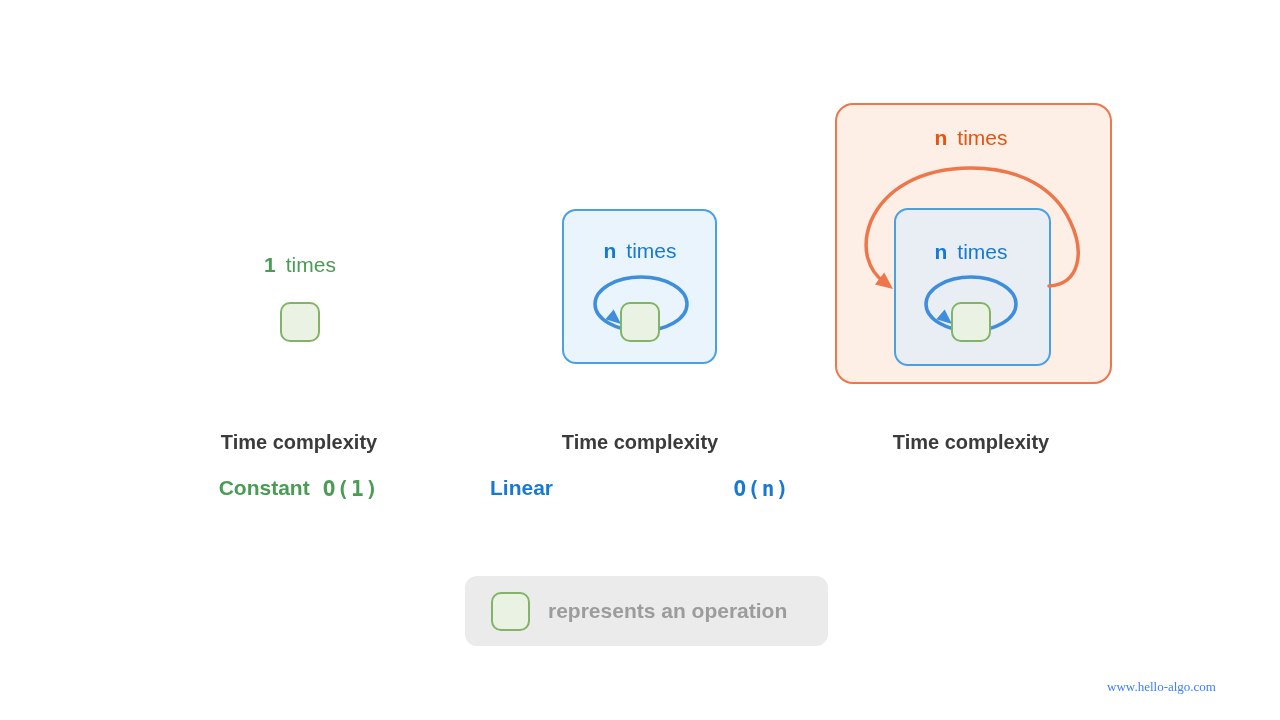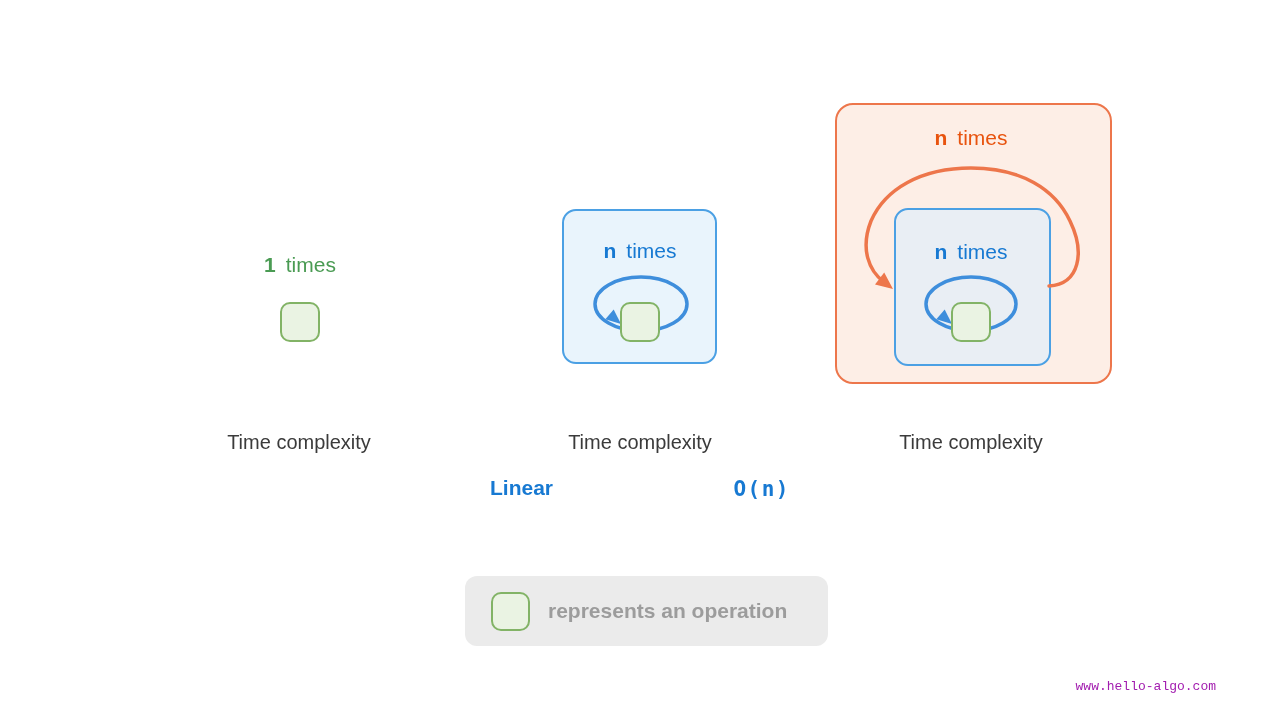--- a/index.html
+++ b/index.html
@@ -24,21 +24,21 @@
     position:absolute;z-index:3;display:flex;justify-content:center;align-items:center;
     width:200px;height:28px;font-size:21px;
   }
   .loop-label .cnt{font-weight:bold;margin-right:10px;}
   .green-t{color:#4A9B53;}
   .blue-t{color:#1779D2;}
   .orange-t{color:#E8530E;}
   .title-line{
     position:absolute;z-index:3;width:260px;height:26px;top:429px;
     display:flex;justify-content:center;align-items:center;
-    font-size:20px;font-weight:normal;color:#3B3B3B;text-align:center;
+    font-size:20px;font-weight:bold;color:#3B3B3B;text-align:center;
   }
   .notation-line{
     position:absolute;z-index:3;width:300px;height:28px;top:474px;
     display:flex;justify-content:center;align-items:center;
     font-size:21px;font-weight:bold;
   }
   .notation-line .name{margin-right:13px;}
   .notation-line .mono{
     font-family:"DejaVu Sans Mono",monospace;font-weight:bold;letter-spacing:1.5px;
   }
@@ -51,21 +51,21 @@
   }
   #legend .chip-inline{
     width:39px;height:39px;box-sizing:border-box;background:#EAF3E3;
     border:2px solid #82B366;border-radius:10px;flex:0 0 auto;
   }
   #legend .legend-text{
     margin-left:18px;font-size:21px;font-weight:bold;color:#9C9C9C;
   }
   #watermark{
     position:absolute;right:64px;top:679px;z-index:3;
-    font-family:Liberation Mono, monospace;font-size:13px;color:#a21caf;text-align:center;
+    font-family:Liberation Serif, serif;font-size:13px;color:#3b82f6;text-align:center;
   }
 </style>
 </head>
 <body>
 
 <div id="stage">
 
   <div class="frame blue mid-fill" style="left:562px;top:209px;width:155px;height:155px;"></div>
   <div class="frame orange" style="left:835px;top:103px;width:277px;height:281px;"></div>
   <div class="frame blue inner-fill" style="left:894px;top:208px;width:157px;height:158px;"></div>
@@ -101,20 +101,24 @@
   </div>
   <div class="loop-label blue-t" style="left:871px;top:238px;">
     <span class="cnt">n</span>
     <span>times</span>
   </div>
 
   <div class="title-line" style="left:169px;">Time complexity</div>
   <div class="title-line" style="left:510px;">Time complexity</div>
   <div class="title-line" style="left:841px;">Time complexity</div>
 
+  <div class="notation-line green-t" style="left:149px;">
+    <span class="name">Constant</span>
+    <span class="mono"><span>O(</span><span>1</span><span class="sup"></span><span>)</span></span>
+  </div>
   <div class="notation-line blue-t" style="left:490px;justify-content:space-between;">
     <span class="name">Linear</span>
     <span class="mono"><span>O(</span><span>n</span><span class="sup"></span><span>)</span></span>
   </div>
 
   <div id="legend">
     <div class="chip-inline"></div>
     <div class="legend-text">represents an operation</div>
   </div>
 

